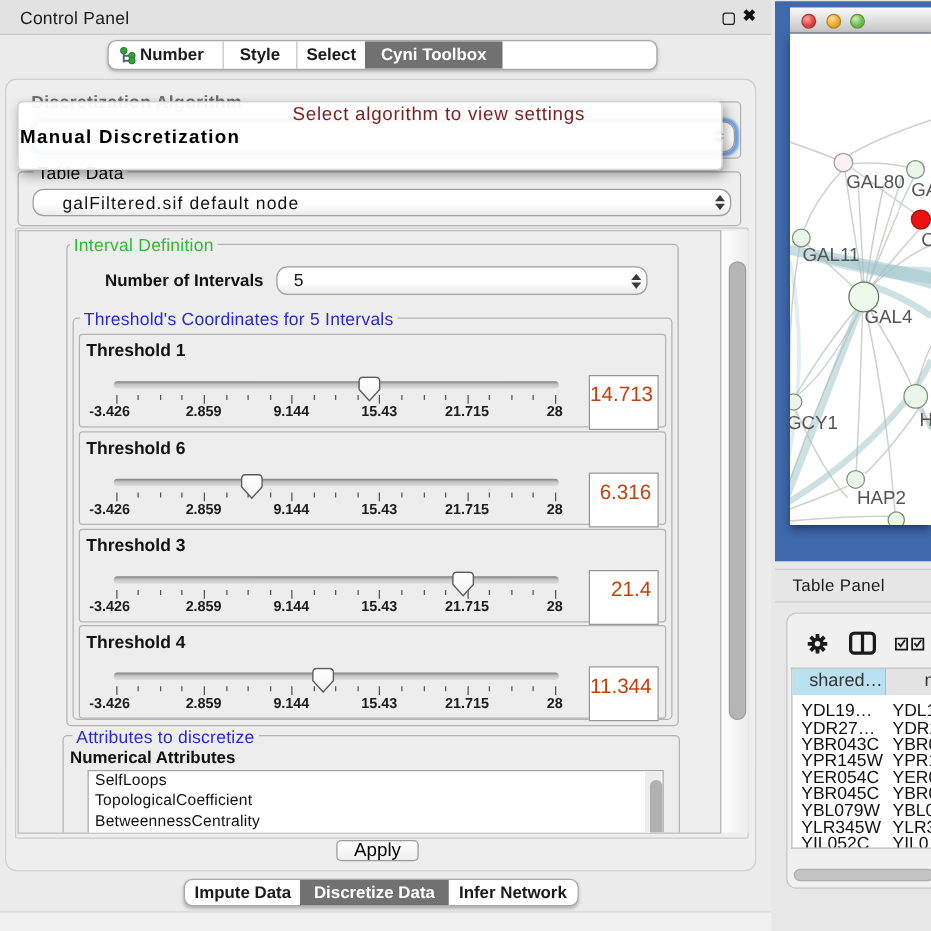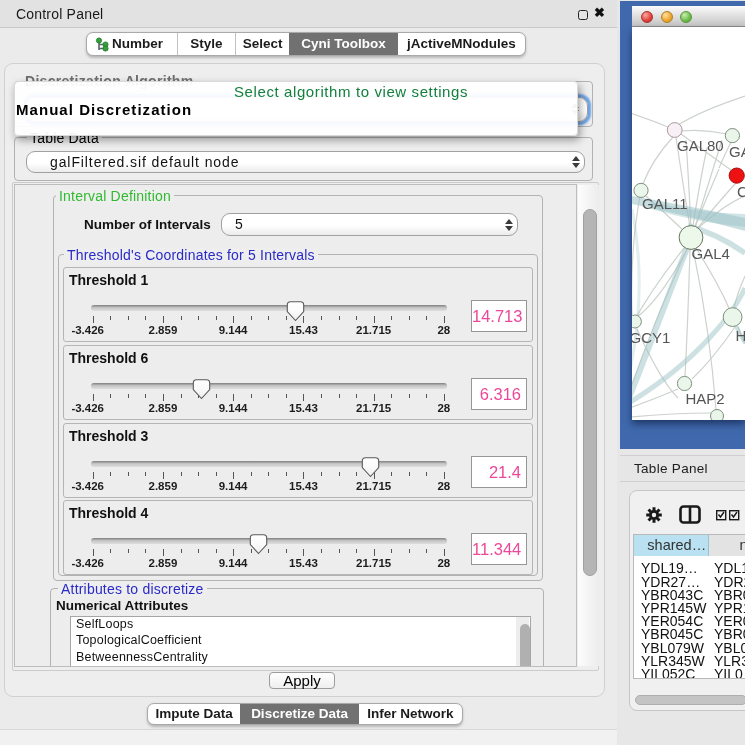--- a/index.html
+++ b/index.html
@@ -40,35 +40,35 @@
 #vtrack { left:578px; top:185px; width:21px; height:481px; background:linear-gradient(90deg,#fdfdfd,#ececec); }
 #vthumb { left:583px; top:209px; width:14px; height:367px; background:#b5b5b5; border:1px solid #a0a0a0; border-radius:7.5px; }
 
 
 .thrbox { position:absolute; left:48px; width:470px; height:75px; border:1px solid #b5b5b5; border-radius:3px; }
 .thrlab { position:absolute; left:5px; top:4px; font-size:14px; font-weight:bold; color:#111; }
 .track { position:absolute; left:27px; width:356px; height:6px; border-radius:3px; background:linear-gradient(#7e7e7e,#c6c6c6 45%,#dedede); }
 .tick { position:absolute; width:1px; background:#555; }
 .ticklab { position:absolute; width:60px; text-align:center; font-size:11.5px; font-weight:bold; color:#1c1c1c; }
 .thumb { position:absolute; }
-.valbox { position:absolute; left:407px; width:56px; height:32px; background:#fff; border:1px solid #969696; font-size:16.5px; color:#ec4899; text-align:right; line-height:31px; padding-right:5px; }
+.valbox { position:absolute; left:407px; width:56px; height:44px; background:#fff; border:1px solid #969696; font-size:16.5px; color:#c2410c; text-align:right; line-height:31px; padding-right:5px; }
 
 
 #attrlist { position:absolute; left:55px; top:431px; width:461px; height:80px; background:#fff; border:1px solid #a6a6a6; font-size:12.5px; letter-spacing:0.2px; color:#111; }
 .litem { position:absolute; left:5px; }
 #lscroll { position:absolute; right:1px; top:0; width:13px; height:78px; background:#ededed; }
 #lthumb { position:absolute; left:449px; top:7px; width:10px; height:73px; background:#b0b0b0; border-radius:5px 5px 0 0; }
 
 
 #apply { left:269px; top:672px; width:66px; height:17px; background:linear-gradient(#ffffff,#efefef); border:1px solid #9c9c9c; border-radius:4px; font-size:15px; color:#000; text-align:center; line-height:15px; }
 
 
 #ghostlab { left:25px; top:72.5px; font-size:14px; font-weight:bold; letter-spacing:0.3px; color:#6f6f6f; }
 #overlay { left:14px; top:81px; width:564px; height:55px; background:rgba(255,255,255,0.94); border:1px solid #d9d9d9; border-radius:4px; box-shadow:2px 4px 9px rgba(0,0,0,0.38); }
-#ov1 { left:234px; top:83px; font-size:15px; letter-spacing:0.6px; color:#15803d; }
+#ov1 { left:234px; top:83px; font-size:15px; letter-spacing:0.6px; color:#7f1d1d; }
 #ov2 { left:16px; top:101px; font-size:15px; letter-spacing:1.05px; font-weight:bold; color:#000; }
 #ov3 { left:16px; top:117px; font-size:15px; letter-spacing:0.85px; color:#111; }
 
 
 #botstrip { left:0; top:729px; width:617px; height:16px; background:#f1f1f1; border-top:1px solid #d8d8d8; }
 
 
 #nwin { left:620px; top:1px; width:125px; height:448px; background:#3f69ac; }
 #ntitle { left:632px; top:6px; width:113px; height:21px; background:linear-gradient(#fbfbfb,#c4c4c4); border-bottom:1px solid #8b8b8b; }
 .light { position:absolute; top:10.5px; width:12px; height:12px; border-radius:6px; }
@@ -102,21 +102,20 @@
           <circle cx="10.5" cy="7.5" r="2.6" fill="#37a03c" stroke="#1e7a28" stroke-width="0.8"></circle>
           <circle cx="10.5" cy="11.5" r="2.6" fill="#37a03c" stroke="#1e7a28" stroke-width="0.8"></circle>
         </svg>
         <span style="position:absolute;left:25px;top:0;width:60px;text-align:left">Number</span>
       </div>
   <div class="tdiv"></div>
   <div class="tab" style="width:58px">Style</div>
   <div class="tdiv"></div>
   <div class="tab" style="width:54px">Select</div>
   <div class="tab sel" style="width:110px">Cyni Toolbox</div>
-  <div class="tab" style="width:129px">jActiveMNodules</div>
 </div>
 
 <div class="abs" id="panel"></div>
 
 <div class="group" style="left:14px;top:81px;width:579px;height:46px"></div>
 <div class="abs" id="ghostlab">Discretization Algorithm</div>
 <div class="combo" style="left:26px;top:97px;width:562px;height:25px;box-shadow:0 0 2px 2.5px rgba(86,148,226,0.85)"></div>
 <div class="arrows" style="left:570px;top:103px;opacity:0.75"></div>
 
 <div class="group" style="left:14px;top:137px;width:579px;height:44px"></div>

